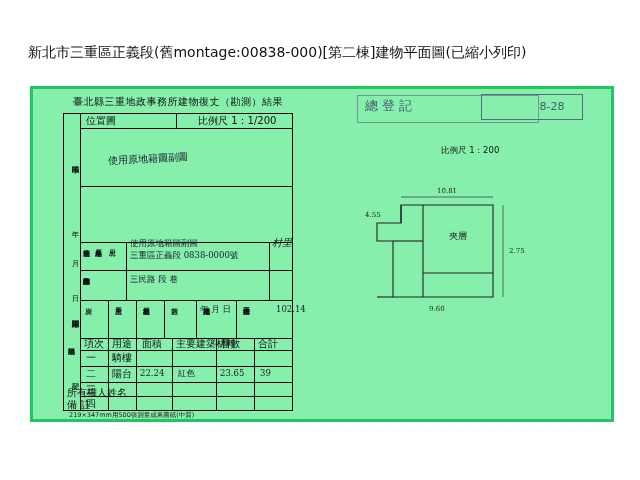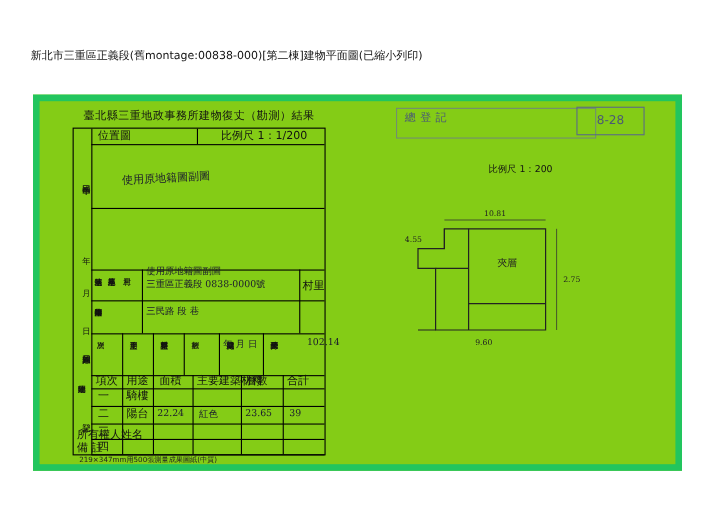--- a/index.html
+++ b/index.html
@@ -6,25 +6,25 @@
   body{
     width:640px;height:480px;background:#ffffff;
     font-family:"DejaVu Sans","Liberation Sans",sans-serif;
     color:#111;overflow:hidden;position:relative;
   }
   .page{position:absolute;left:0;top:0;width:640px;height:480px;background:#fff;}
 
   
   .hdr{position:absolute;left:28px;top:38px;width:584px;}
   .hdr-title{font-size:11.5px;letter-spacing:.5px;color:#111;white-space:nowrap;}
-  .hdr-sub{font-size:10px;margin-top:6px;color:#111;white-space:nowrap;}
+  .hdr-sub{font-size:14px;margin-top:6px;color:#111;white-space:nowrap;}
   .hdr-right{position:absolute;right:0;top:4px;font-size:8.5px;color:#111;white-space:nowrap;}
 
   
-  .frame{position:absolute;left:30px;top:86px;width:578px;height:330px;border:6px solid #22c55e;background:#84cc16;}
+  .frame{position:absolute;left:30px;top:86px;width:578px;height:330px;border:3px solid #22c55e;background:#86efac;}
   .form-title{position:absolute;left:30px;top:6px;width:230px;text-align:center;font-size:10px;letter-spacing:.5px;white-space:nowrap;}
   .form-table{position:absolute;left:30px;top:24px;width:228px;height:296px;border:1px solid #000;}
 
   
   .vstrip{position:absolute;left:0;top:0;width:16px;height:100%;border-right:1px solid #000;}
   .vlabel{position:absolute;left:0;width:16px;text-align:center;font-size:7.5px;line-height:9px;writing-mode:vertical-rl;text-orientation:upright;white-space:nowrap;}
 
   .rowline{position:absolute;left:16px;right:0;border-top:1px solid #000;height:0;}
   .colline{position:absolute;top:0;bottom:0;border-left:1px solid #000;width:0;}
 
@@ -35,22 +35,22 @@
   .hand{font-family:"DejaVu Serif","Liberation Serif",serif;color:#1a1a2e;}
   .hand-md{font-size:10px;}
   .hand-sm{font-size:8.5px;}
 
   
   .sketch-cell{position:absolute;left:16px;top:0;right:0;height:72px;}
 
   
   .rightpane{position:absolute;left:288px;top:0;width:290px;height:330px;}
   .r-stamp{position:absolute;left:36px;top:6px;width:180px;height:26px;border:1px solid #6b7a8f;opacity:.75;}
-  .r-stamp-txt{position:absolute;left:44px;top:8px;font-size:10px;color:#4b5a75;letter-spacing:4px;font-family:"DejaVu Serif",serif;}
-  .r-box{position:absolute;right:28px;top:5px;width:60px;height:24px;border:1px solid #5b6b86;color:#4b5a75;font-size:11px;text-align:center;line-height:24px;}
+  .r-stamp-txt{position:absolute;left:44px;top:8px;font-size:13px;color:#4b5a75;letter-spacing:4px;font-family:"DejaVu Serif",serif;}
+  .r-box{position:absolute;right:28px;top:5px;width:60px;height:24px;border:1px solid #5b6b86;color:#4b5a75;font-size:11px;text-align:center;line-height:24px;padding-left:40px;}
   .r-line1{position:absolute;left:14px;top:42px;font-size:8.5px;white-space:nowrap;}
   .r-line2{position:absolute;left:120px;top:56px;font-size:8.5px;white-space:nowrap;}
 
   .plan{position:absolute;left:42px;top:88px;width:196px;height:160px;}
 
   .foot{position:absolute;left:36px;top:322px;font-size:6.5px;color:#222;white-space:nowrap;}
 </style>
 </head>
 <body>
 
@@ -90,21 +90,21 @@
       <div class="colline" style="left:205px;top:128px;height:58px;"></div>
 
       <div class="cellv" style="left:18px;top:130px;height:26px;">基地座落號</div>
       <div class="cellv" style="left:30px;top:130px;height:26px;">基地座落原</div>
       <div class="cellv" style="left:44px;top:130px;height:22px;">村里</div>
       <div class="cellv" style="left:18px;top:158px;height:26px;">物座落鄰路街段</div>
 
       <div class="hand hand-sm" style="position:absolute;left:66px;top:124px;">使用原地籍圖副圖</div>
       <div class="hand hand-sm" style="position:absolute;left:66px;top:136px;">三重區正義段 0838-0000號</div>
       <div class="hand hand-sm" style="position:absolute;left:66px;top:160px;">三民路  段  巷</div>
-      <div class="cell" style="left:208px;top:140px;">村里</div>
+      <div class="cell" style="left:208px;top:125px;font-style:italic;">村里</div>
 
       <div class="rowline" style="top:156px;"></div>
       <div class="rowline" style="top:186px;"></div>
 
       <div class="colline" style="left:44px;top:186px;height:38px;"></div>
       <div class="colline" style="left:72px;top:186px;height:38px;"></div>
       <div class="colline" style="left:100px;top:186px;height:38px;"></div>
       <div class="colline" style="left:132px;top:186px;height:38px;"></div>
       <div class="colline" style="left:172px;top:186px;height:38px;"></div>
 

